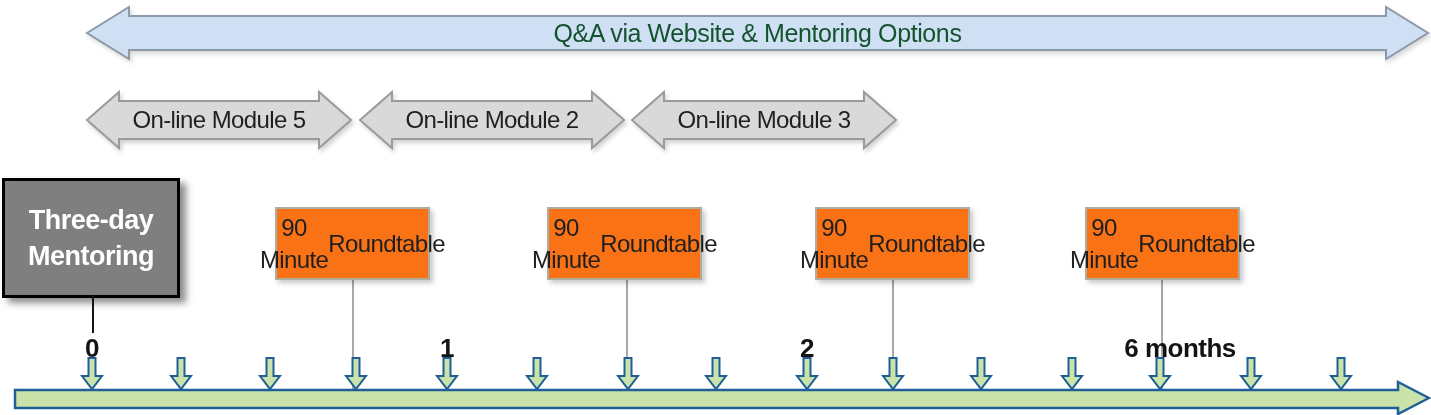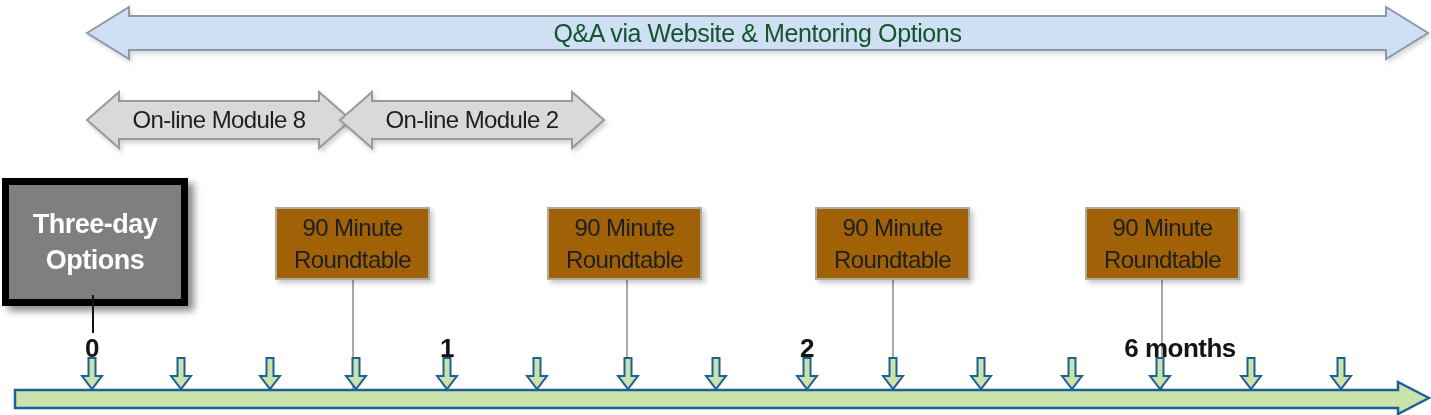--- a/index.html
+++ b/index.html
@@ -11,45 +11,45 @@
   .qa-wrap{position:absolute;left:85px;top:4px;width:1345px;height:58px;}
   .qa-poly{fill:#cfe0f5;stroke:#8e99a8;stroke-width:2;}
   .qa-svg{filter:drop-shadow(2px 3px 2px rgba(0,0,0,0.15));}
   .qa-label{
     position:absolute;left:0;top:0;width:100%;height:100%;
     display:flex;align-items:center;justify-content:center;
     font-size:25px;color:#14532d;letter-spacing:-0.4px;
   }
   
   .module{position:absolute;top:89px;width:268px;height:62px;}
-  .module.m1{left:85px;} .module.m2{left:338px;} .module.m3{left:630px;} .module.m4{left:901px;}
+  .module.m1{left:85px;} .module.m2{left:358px;} .module.m3{left:630px;} .module.m4{left:901px;}
   .mod-poly{fill:#d9d9d9;stroke:#9a9a9a;stroke-width:2;}
   .mod-svg{filter:drop-shadow(2px 3px 2px rgba(0,0,0,0.18));}
   .mod-label{
     position:absolute;left:0;top:0;width:100%;height:100%;
     display:flex;align-items:center;justify-content:center;
     font-size:24px;color:#1f1f1f;letter-spacing:-0.6px;
   }
   
   .workshop{
     position:absolute;left:2px;top:178px;width:172px;height:114px;
-    background:#7f7f7f;border:7px solid #000000;
+    background:#7f7f7f;border:3px solid #000000;
     box-shadow:6px 5px 7px rgba(0,0,0,0.45);
     display:flex;flex-direction:column;align-items:center;justify-content:center;
   }
   .workshop .wline{
     color:#ffffff;font-weight:bold;font-size:27px;line-height:36px;
     letter-spacing:-0.5px;text-align:center;
   }
   
   .roundtable{
     position:absolute;top:207px;width:151px;height:69px;
-    background:#a16207;border:2px solid #aeaea0;
+    background:#f97316;border:2px solid #aeaea0;
     box-shadow:3px 3px 5px rgba(0,0,0,0.22);
-    display:flex;flex-direction:column;align-items:center;justify-content:center;
+    display:flex;align-items:center;justify-content:center;
   }
   .roundtable.rt1{left:275px;} .roundtable.rt2{left:547px;}
   .roundtable.rt3{left:815px;} .roundtable.rt4{left:1085px;}
   .roundtable .rline{
     color:#1f1f1f;font-size:24px;line-height:32px;letter-spacing:-0.6px;text-align:center;
   }
   
   .connector{position:absolute;top:280px;height:110px;width:2px;background:#a8a8a8;}
   .black-connector{position:absolute;left:92px;top:295px;height:38px;width:2px;background:#141414;}
   
@@ -71,32 +71,38 @@
     <svg class="qa-svg" width="1345" height="58" viewBox="0 0 1345 58">
       <polygon class="qa-poly" points="2,29 44,3 44,12 1301,12 1301,3 1343,29 1301,55 1301,46 44,46 44,55"></polygon>
     </svg>
     <div class="qa-label">Q&amp;A via Website &amp; Mentoring Options</div>
   </div>
 
   <div class="module m1">
     <svg class="mod-svg" width="268" height="62" viewBox="0 0 268 62">
       <polygon class="mod-poly" points="2,31 34,3 34,12 234,12 234,3 266,31 234,59 234,50 34,50 34,59"></polygon>
     </svg>
-    <div class="mod-label">On-line Module 8</div>
+    <div class="mod-label">On-line Module 5</div>
   </div>
   <div class="module m2">
     <svg class="mod-svg" width="268" height="62" viewBox="0 0 268 62">
       <polygon class="mod-poly" points="2,31 34,3 34,12 234,12 234,3 266,31 234,59 234,50 34,50 34,59"></polygon>
     </svg>
     <div class="mod-label">On-line Module 2</div>
   </div>
+  <div class="module m3">
+    <svg class="mod-svg" width="268" height="62" viewBox="0 0 268 62">
+      <polygon class="mod-poly" points="2,31 34,3 34,12 234,12 234,3 266,31 234,59 234,50 34,50 34,59"></polygon>
+    </svg>
+    <div class="mod-label">On-line Module 3</div>
+  </div>
 
   <div class="workshop">
     <div class="wline">Three-day</div>
-    <div class="wline">Options</div>
+    <div class="wline">Mentoring</div>
   </div>
 
   <div class="black-connector"></div>
 
   <div id="connectors">
       <div class="connector" style="left:352px"></div>
       <div class="connector" style="left:626px"></div>
       <div class="connector" style="left:892px"></div>
       <div class="connector" style="left:1161px"></div>
     </div>

